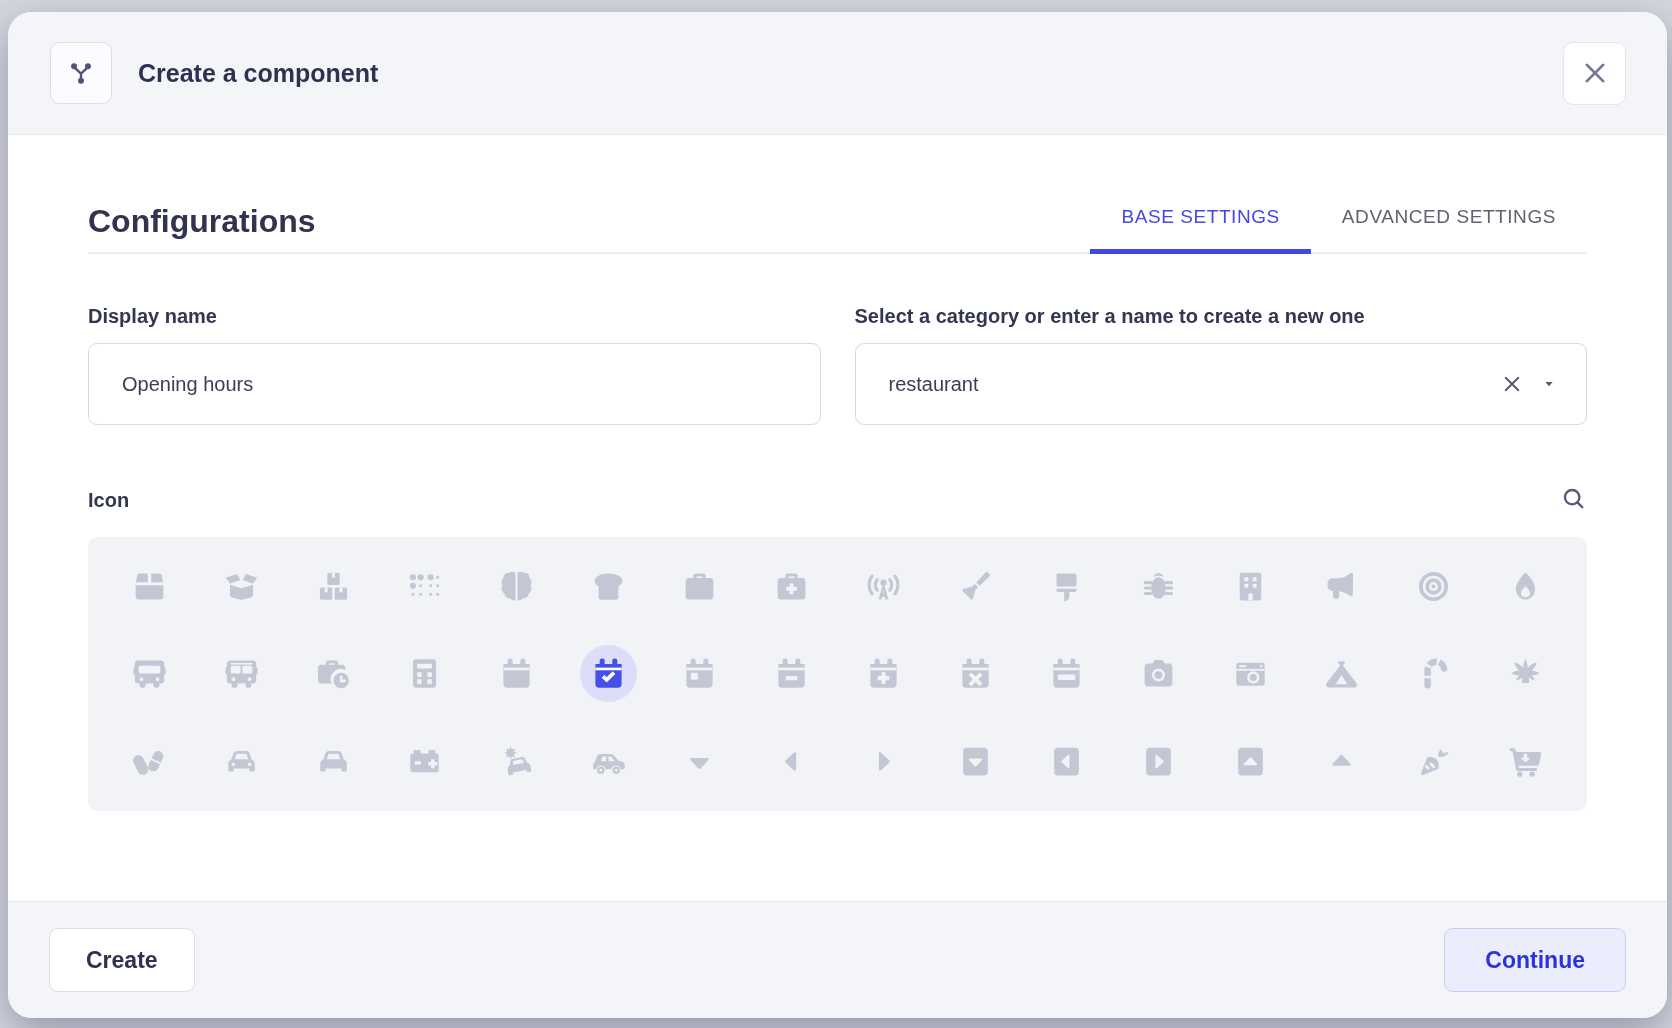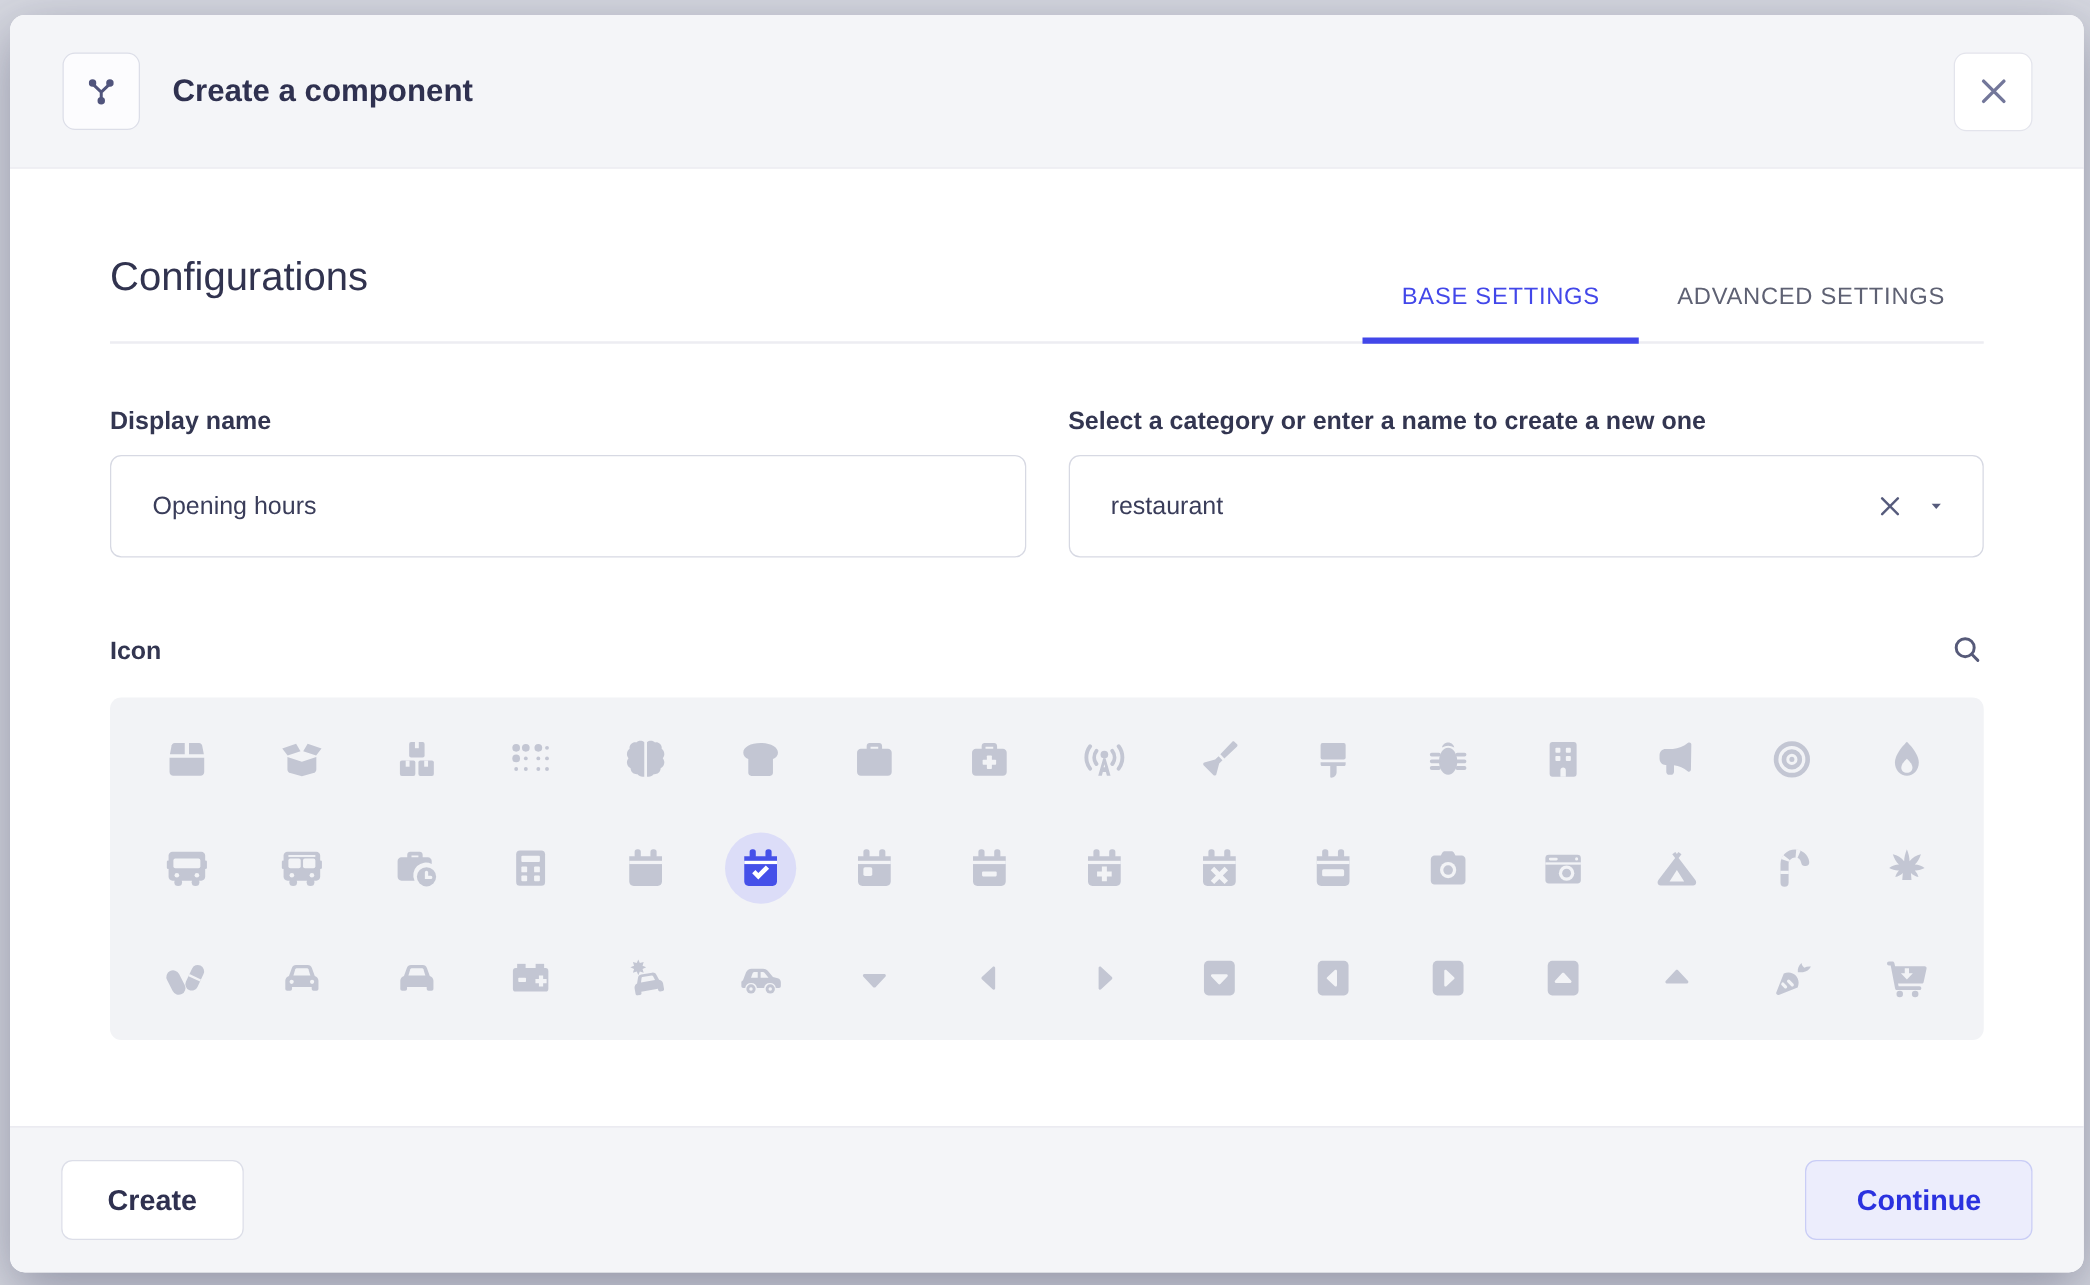--- a/index.html
+++ b/index.html
@@ -3,36 +3,36 @@
 <meta charset="utf-8">
 <style>
   :root{
     --accent:#4247e9; --accent-icon:#4550e9; --accent-soft:#dcddf8;
     --icon-gray:#c3c6d3; --panel:#f2f3f6; --chrome:#f4f5f8;
     --ink:#2f3150; --ink2:#333651; --line:#e7e8ee; --border:#d7d9e3;
   }
   *{box-sizing:border-box}
   html,body{margin:0;padding:0}
   body{width:1672px;height:1028px;background:#d6d8e0;font-family:"Liberation Sans",sans-serif;position:relative;overflow:hidden}
-  .modal{position:absolute;left:8px;top:12px;width:1659px;height:1006px;background:#fff;border-radius:12px;
+  .modal{position:absolute;left:8px;top:12px;width:1659px;height:1006px;background:#fff;border-radius:24px;
          box-shadow:0 14px 44px rgba(35,38,70,.38);display:flex;flex-direction:column;overflow:hidden}
   header{flex:none;height:123px;background:var(--chrome);border-bottom:1px solid var(--line);
          display:flex;align-items:center;justify-content:space-between;padding:0 41px 0 42px}
   .hdr-left{display:flex;align-items:center;gap:26px}
   .iconbox{width:62px;height:62px;border:1px solid #dcdee8;border-radius:10px;background:#fcfcfe;
            display:flex;align-items:center;justify-content:center;color:#50547c}
   .iconbox svg{width:34px;height:34px;fill:currentColor}
   h1{margin:0;font-size:25px;font-weight:700;color:var(--ink)}
   .close-btn{width:63px;height:63px;background:#fff;border:1px solid #e3e4ec;border-radius:10px;color:#73779a;
              display:flex;align-items:center;justify-content:center;cursor:pointer;padding:0}
   .close-btn svg{width:30px;height:30px}
 
   .bodyc{flex:1;padding:0 80px;background:#fff}
   .head-row{margin-top:68px;display:flex;justify-content:space-between;align-items:flex-end;border-bottom:2px solid #ededf2}
-  h2{margin:0 0 33px 0;font-size:32px;font-weight:400;color:#31334f}
+  h2{margin:0 0 12px 0;font-size:32px;font-weight:700;color:#31334f}
   .tabs{display:flex}
   .tab{font-size:19px;font-weight:400;letter-spacing:.03em;color:#5e6173;padding:0 31px 24px;cursor:pointer;white-space:nowrap}
   .tab.active{color:var(--accent);border-bottom:5px solid var(--accent);margin-bottom:-2px;padding-bottom:19px}
 
   .form-row{display:flex;gap:34px;margin-top:51px}
   .field{flex:1;min-width:0}
   .field label{display:block;font-size:20px;font-weight:700;color:var(--ink2);margin-bottom:15px}
   .tinput{width:100%;height:82px;border:1px solid var(--border);border-radius:9px;background:#fff;
           font-family:"Liberation Sans",sans-serif;font-size:20px;color:#3a3d5a;padding:0 33px;outline:none}
   .select-wrap{position:relative}

